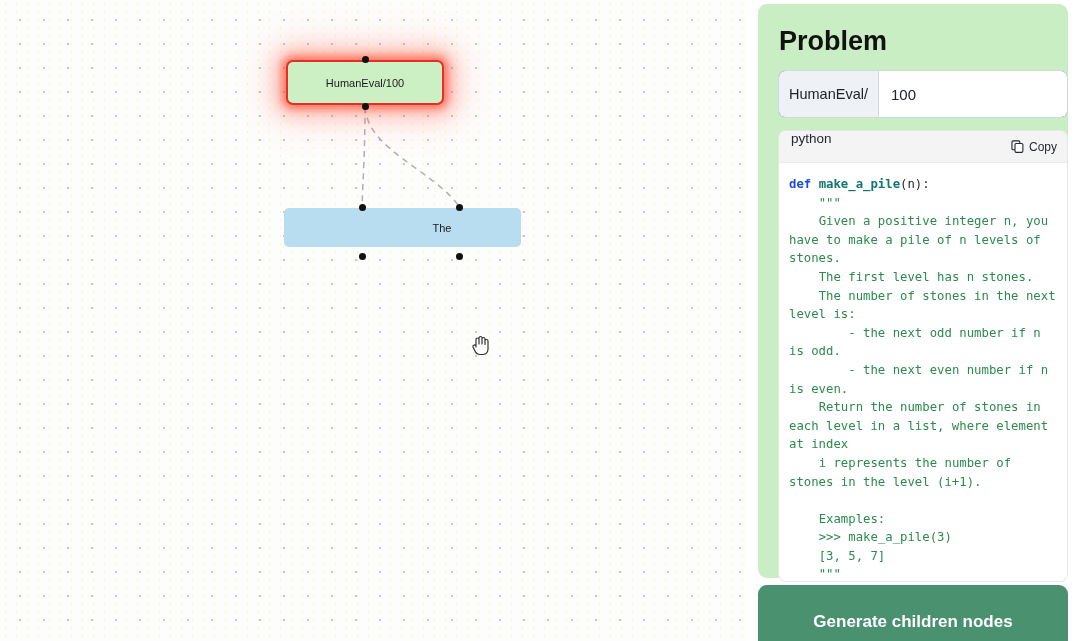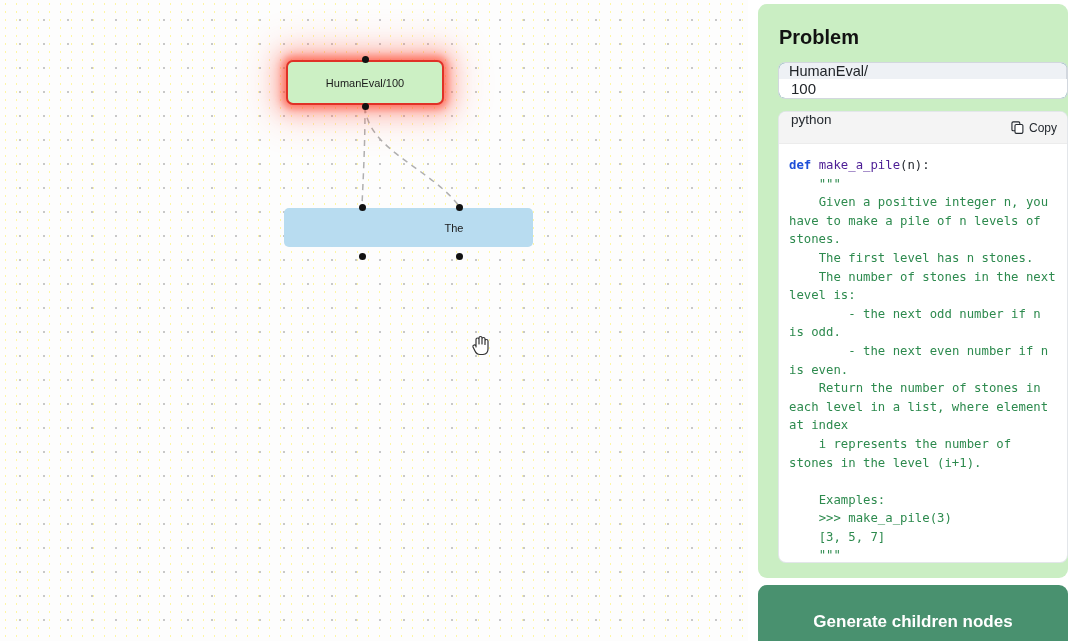--- a/index.html
+++ b/index.html
@@ -44,21 +44,21 @@
                 0 0 34px 18px rgba(255,95,70,0.18);
     z-index: 4;
   }
   .node-child {
     top: 208px; height: 39px;
     background: #b8dcf0;
     border-radius: 5px;
     z-index: 3;
   }
   .node-child-a { left: 284px; width: 200px; }
-  .node-child-b { left: 329px; width: 204px; }
+  .node-child-b { left: 317px; width: 204px; }
   .node-child-a .node-label { margin-left: 48px; }
   .node-child-b .node-label { margin-left: 46px; }
   .node-label { pointer-events: none; }
 
   .handle {
     position: absolute;
     width: 7px; height: 7px;
     background: #111;
     border-radius: 50%;
     z-index: 6;
@@ -71,34 +71,33 @@
 
   #panel {
     position: absolute; left: 758px; top: 4px;
     width: 310px; height: 574px;
     background: #caeec3;
     border-radius: 9px;
     padding: 18px 12px 12px 12px;
     z-index: 2;
   }
   #panel-title {
-    font-size: 20px; font-weight: bold; color: #121212;
+    font-size: 27px; font-weight: bold; color: #121212;
     margin: 4px 0 14px 9px;
   }
 
   .id-row {
     display: flex; align-items: stretch;
-    height: 35px;
+    height: 46px;
     margin: 0 0 14px 9px;
     width: 288px;
     border-radius: 6px;
     overflow: hidden;
     box-shadow: 0 0 0 1px #d2d7de;
     background: #0f766e;
-    flex-direction: column;
   }
   .id-prefix {
     display: flex; align-items: center;
     padding: 0 10px;
     background: #eef1f5;
     color: #212529;
     font-size: 14.5px;
     border-right: 1px solid #d2d7de;
   }
   .id-input {
@@ -143,21 +142,21 @@
   pre.code {
     font-family: "DejaVu Sans Mono", monospace;
     font-size: 12.3px;
     line-height: 18.6px;
     color: #2d8a4e;
     white-space: pre-wrap;
     word-break: break-word;
     margin: 0;
   }
   .tok-kw { color: #1d4ed8; font-weight: bold; }
-  .tok-fn { color: #4c1d95; }
+  .tok-fn { color: #0f766e; font-weight: bold; }
   .tok-pl { color: #24292f; }
 
   #gen-btn {
     position: absolute; left: 758px; top: 585px;
     width: 310px; height: 56px;
     background: #49916f;
     border: 0;
     border-radius: 9px 9px 0 0;
     color: #ffffff;
     font-family: "Liberation Sans", sans-serif;

